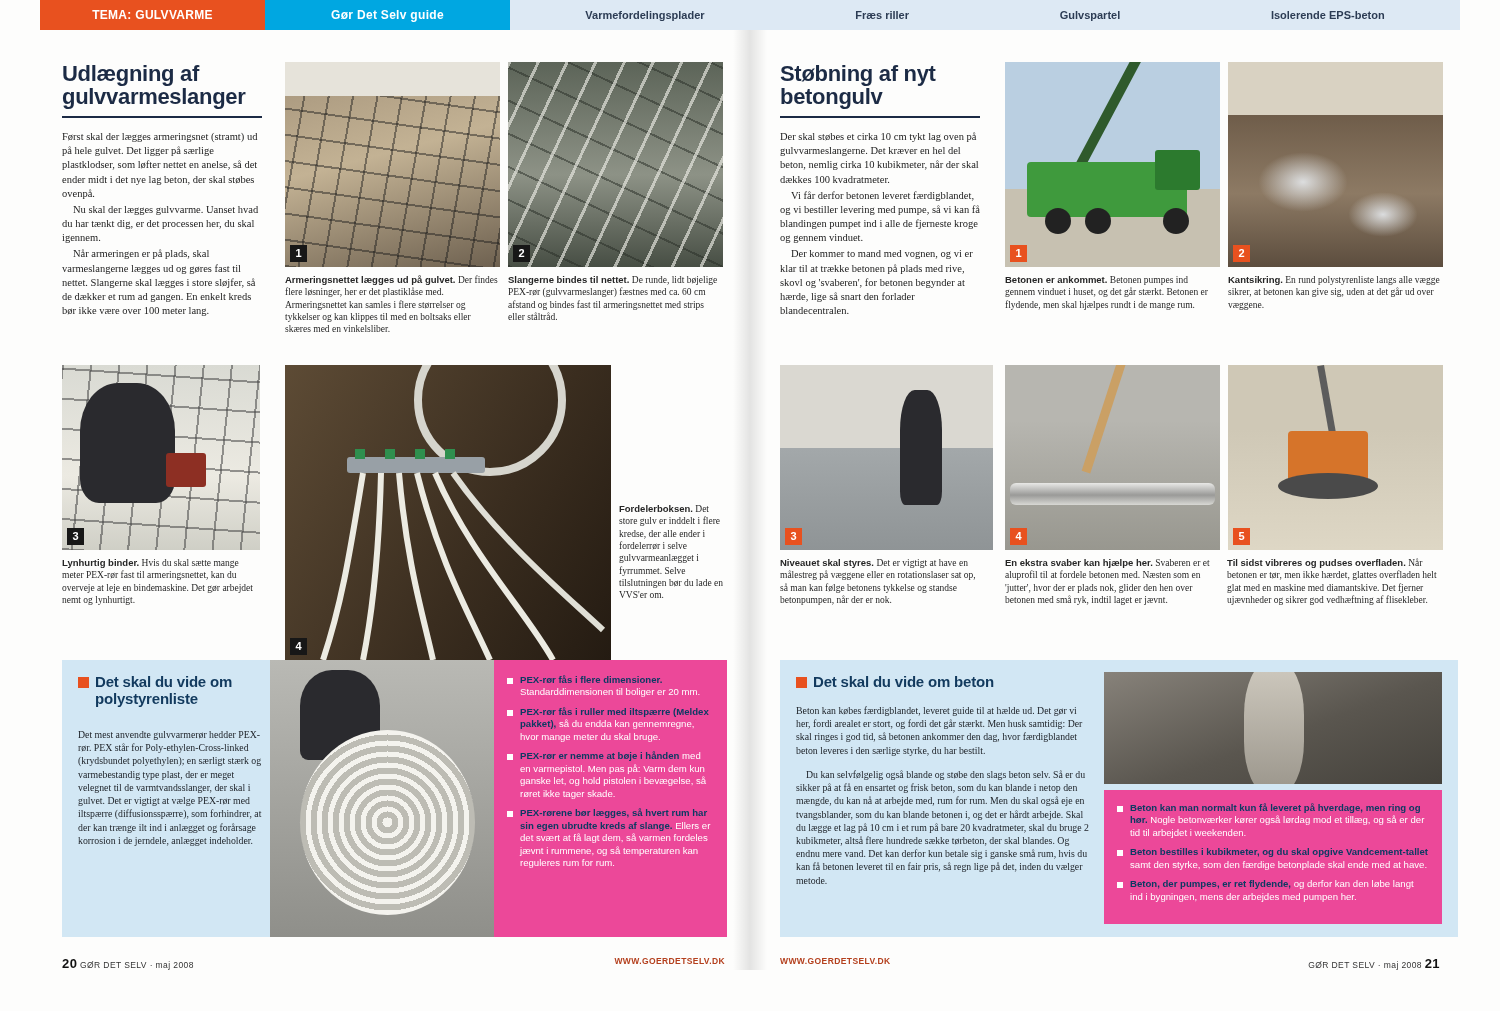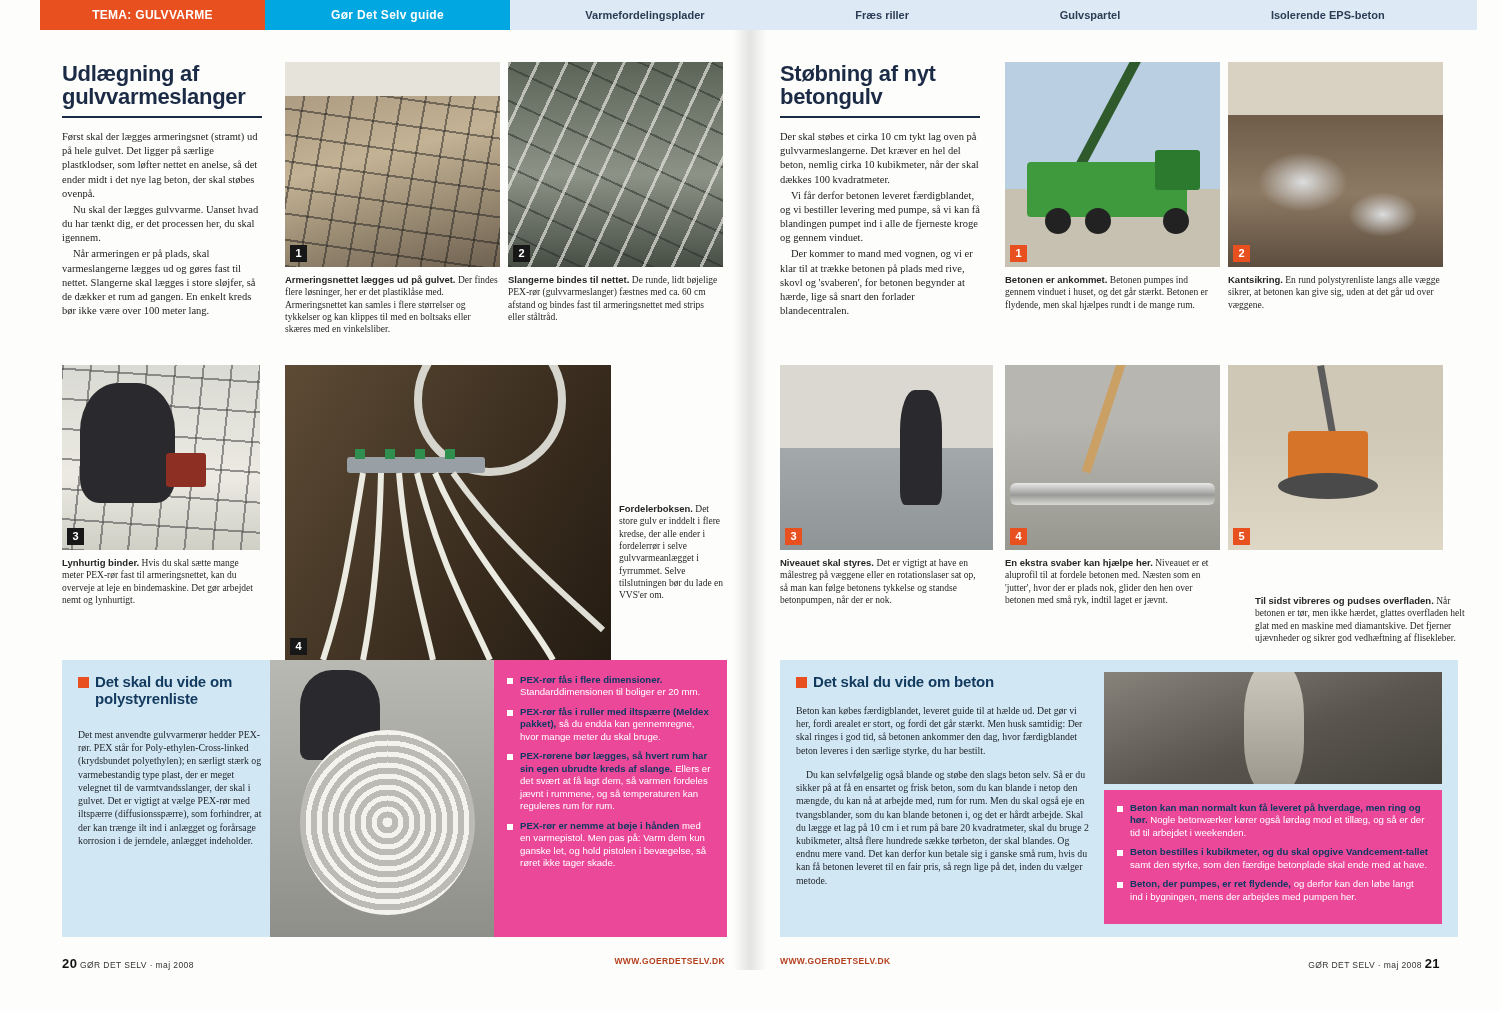--- a/index.html
+++ b/index.html
@@ -1,21 +1,21 @@
 <!DOCTYPE html>
 <html><head>
 <meta charset="utf-8">
 <style>
   html,body{margin:0;padding:0;background:#9a9a9a;}
   .spread{position:relative;width:1500px;height:1011px;background:#fdfdfc;overflow:hidden;
           font-family:"Liberation Serif",serif;color:#1d1d1d;}
   .abs{position:absolute;}
 
   
-  .topbar{position:absolute;left:40px;top:0;width:1420px;height:30px;background:#dde9f4;padding-left:17px;}
+  .topbar{position:absolute;left:40px;top:0;width:1420px;height:30px;background:#dde9f4;}
   .tab{position:absolute;top:0;height:30px;color:#fff;font:bold 12px/30px "Liberation Sans",sans-serif;
        text-align:center;letter-spacing:.3px;}
   .tab.orange{left:0;width:225px;background:#e8511f;}
   .tab.cyan{left:225px;width:245px;background:#00a7e1;}
   .navitems{position:absolute;left:470px;top:0;width:950px;height:30px;display:flex;
             justify-content:space-around;align-items:center;}
   .navitems span{font:600 11px "Liberation Sans",sans-serif;color:#2c3c54;}
 
   .gutter{position:absolute;left:733px;top:30px;width:34px;height:940px;
           background:linear-gradient(90deg,rgba(0,0,0,0),rgba(0,0,0,.10) 50%,rgba(0,0,0,0));}
@@ -186,25 +186,25 @@
       <div class="bul">
         <span class="sq"></span>
         <span class="txt"><b>PEX-rør fås i flere dimensioner.</b> <span>Standarddimensionen til boliger er 20 mm.</span></span>
       </div>
       <div class="bul">
         <span class="sq"></span>
         <span class="txt"><b>PEX-rør fås i ruller med iltspærre (Meldex pakket),</b> <span>så du endda kan gennemregne, hvor mange meter du skal bruge.</span></span>
       </div>
       <div class="bul">
         <span class="sq"></span>
+        <span class="txt"><b>PEX-rør er nemme at bøje i hånden</b> <span>med en varmepistol. Men pas på: Varm dem kun ganske let, og hold pistolen i bevægelse, så røret ikke tager skade.</span></span>
+      </div>
+      <div class="bul">
+        <span class="sq"></span>
         <span class="txt"><b>PEX-rørene bør lægges, så hvert rum har sin egen ubrudte kreds af slange.</b> <span>Ellers er det svært at få lagt dem, så varmen fordeles jævnt i rummene, og så temperaturen kan reguleres rum for rum.</span></span>
-      </div>
-      <div class="bul">
-        <span class="sq"></span>
-        <span class="txt"><b>PEX-rør er nemme at bøje i hånden</b> <span>med en varmepistol. Men pas på: Varm dem kun ganske let, og hold pistolen i bevægelse, så røret ikke tager skade.</span></span>
       </div>
     </div>
   </div>
 
   <div class="abs pagetitle" style="left:780px;top:62px;width:210px;">Støbning af nyt betongulv</div>
   <div class="titlerule" style="left:780px;top:116px;width:200px;"></div>
 
   <div class="abs bodytext" style="left:780px;top:130px;width:204px;">
     <p>Der skal støbes et cirka 10 cm tykt lag oven på gulvvarmeslangerne. Det kræver en hel del beton, nemlig cirka 10 kubikmeter, når der skal dækkes 100 kvadratmeter.</p>
     <p>Vi får derfor betonen leveret færdigblandet, og vi bestiller levering med pumpe, så vi kan få blandingen pumpet ind i alle de fjerneste kroge og gennem vinduet.</p>
@@ -244,30 +244,30 @@
     <span>Det er vigtigt at have en målestreg på væggene eller en rotationslaser sat op, så man kan følge betonens tykkelse og standse betonpumpen, når der er nok.</span>
   </div>
 
   <div class="ph ph-screed" style="left:1005px;top:365px;width:215px;height:185px;">
     <div class="stick-wood" style="left:95px;top:-10px;width:9px;height:120px;transform:rotate(18deg);"></div>
     <div class="bar-metal" style="left:5px;top:118px;width:205px;height:22px;"></div>
     <div class="badge orange">4</div>
   </div>
   <div class="cap" style="left:1005px;top:557px;width:213px;">
     <b>En ekstra svaber kan hjælpe her.</b>
-    <span>Niveauet er et aluprofil til at fordele betonen med. Næsten som en 'jutter', hvor der er plads nok, glider den hen over betonen med små ryk, indtil laget er jævnt.</span>
+    <span>Svaberen er et aluprofil til at fordele betonen med. Næsten som en 'jutter', hvor der er plads nok, glider den hen over betonen med små ryk, indtil laget er jævnt.</span>
   </div>
 
   <div class="ph ph-trowel" style="left:1228px;top:365px;width:215px;height:185px;">
     <div class="handlebar" style="left:96px;top:0;width:7px;height:80px;transform:rotate(-10deg);"></div>
     <div class="trowelbody" style="left:60px;top:66px;width:80px;height:52px;"></div>
     <div class="trowelbase" style="left:50px;top:108px;width:100px;height:26px;"></div>
     <div class="badge orange">5</div>
   </div>
-  <div class="cap" style="left:1255px;top:557px;width:213px;margin-top:38px;">
+  <div class="cap" style="left:1227px;top:557px;width:213px;">
     <b>Til sidst vibreres og pudses overfladen.</b>
     <span>Når betonen er tør, men ikke hærdet, glattes overfladen helt glat med en maskine med diamantskive. Det fjerner ujævnheder og sikrer god vedhæftning af flisekleber.</span>
   </div>
 
   <div class="ibox" style="left:780px;top:660px;width:678px;height:277px;">
     <div class="ibox-titlerow" style="left:16px;top:14px;width:300px;">
       <span class="sqicon"></span>
       <span class="ibox-title">Det skal du vide om beton</span>
     </div>
     <div class="ibox-body" style="left:16px;top:44px;width:296px;">

